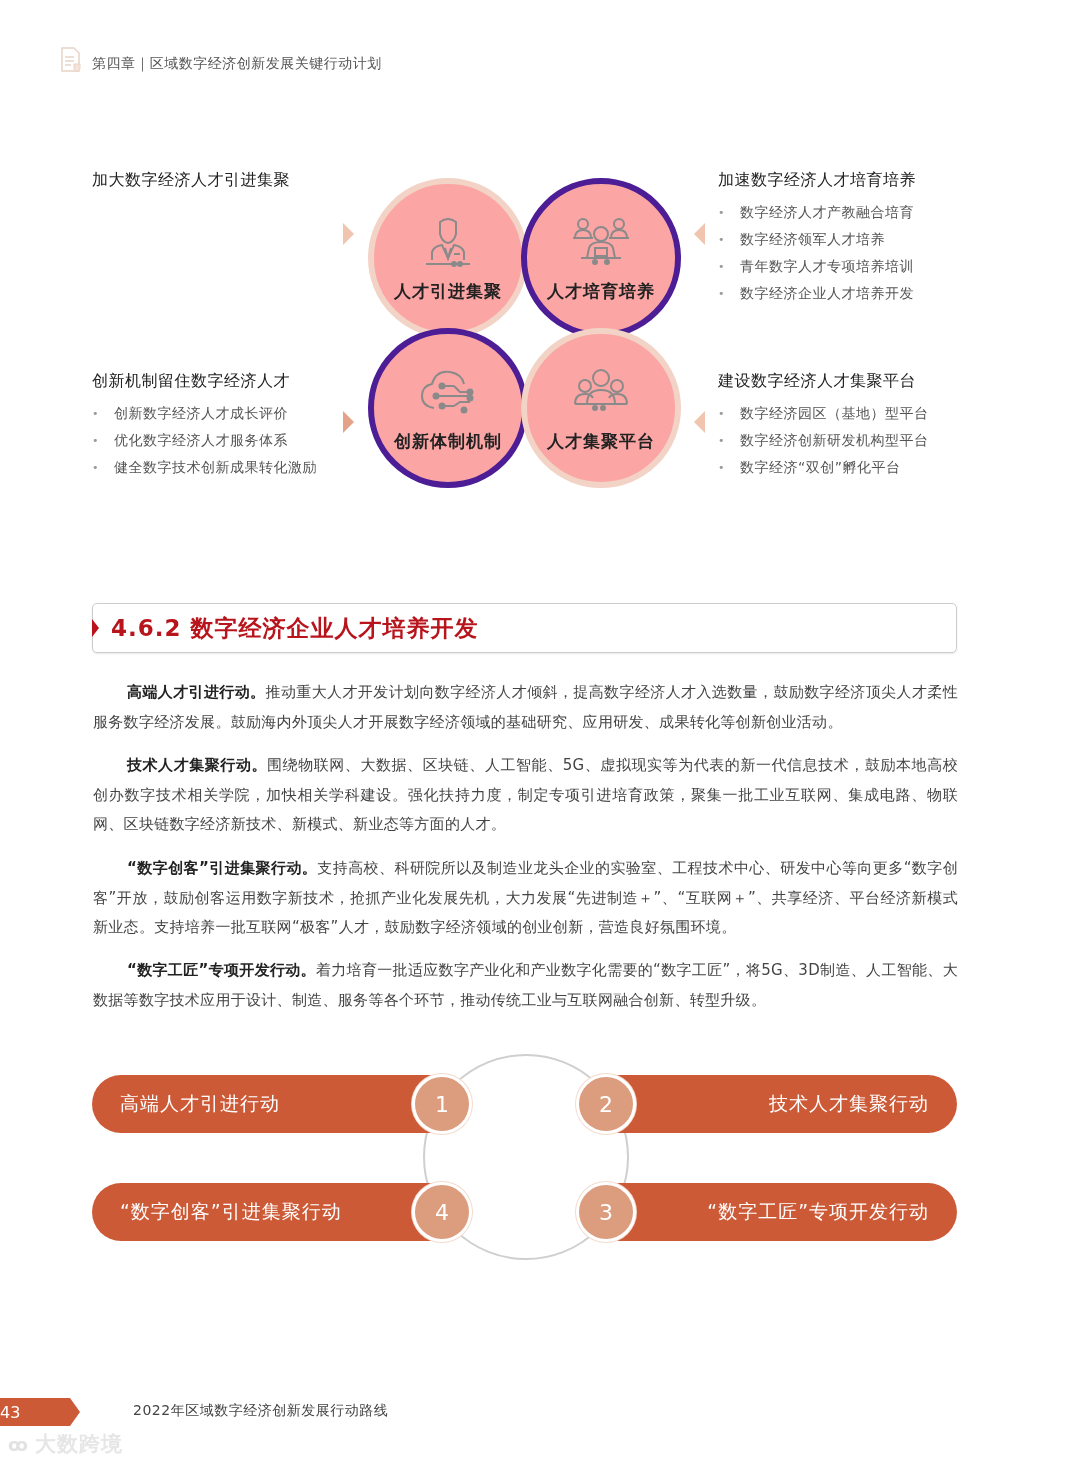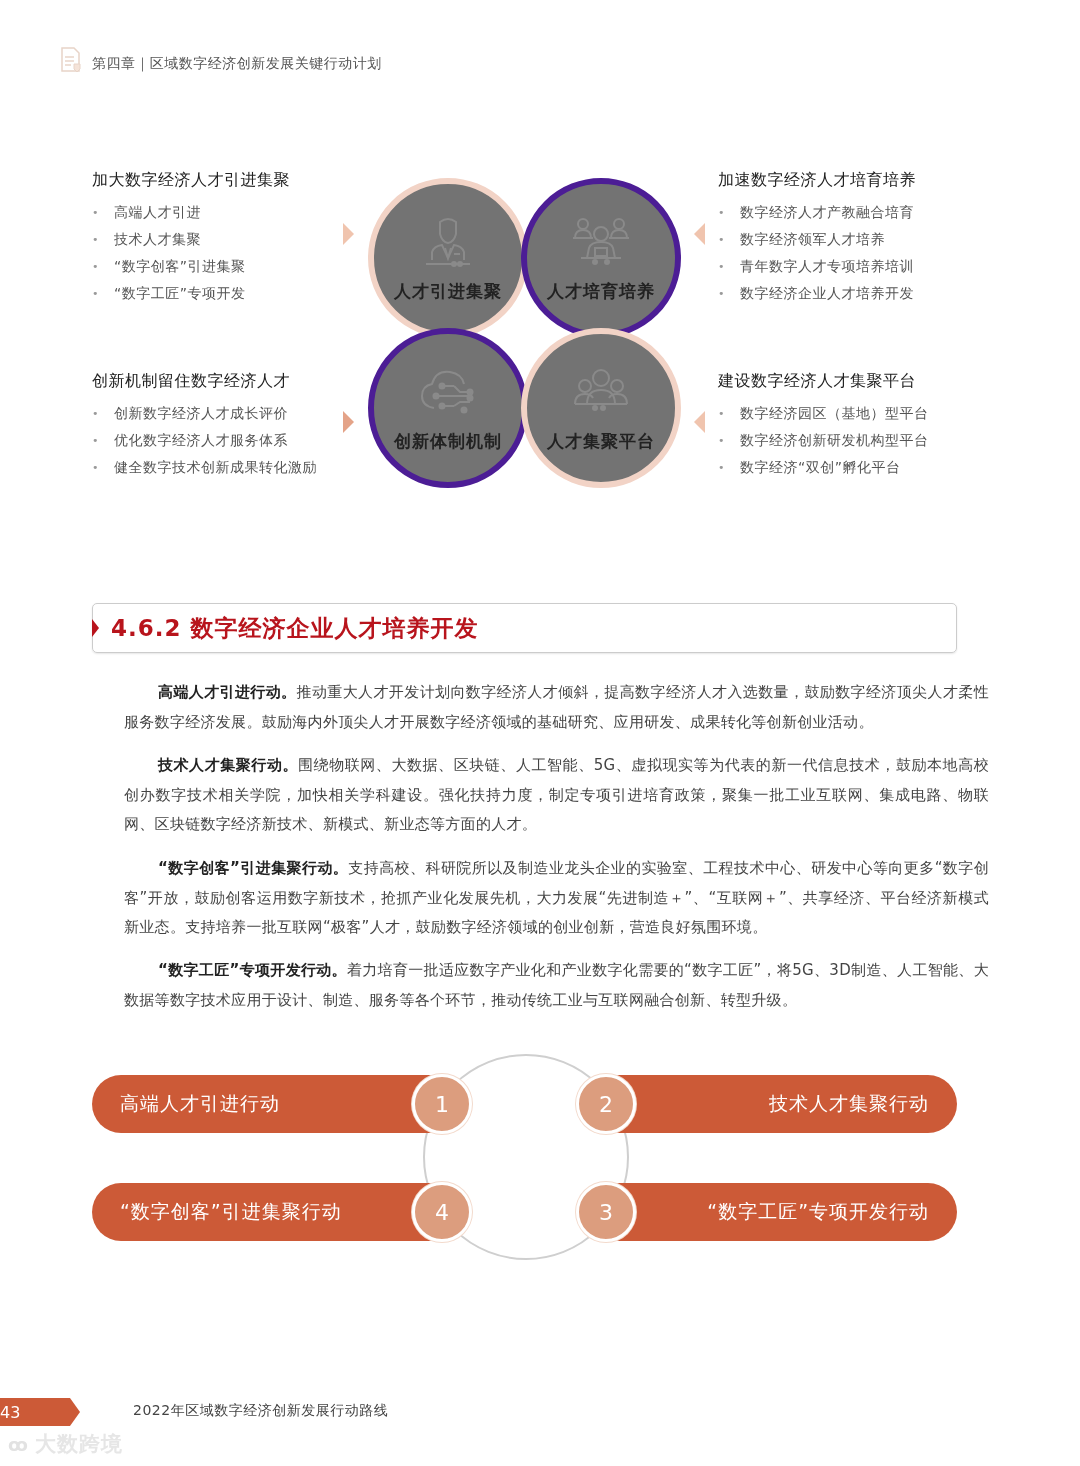--- a/index.html
+++ b/index.html
@@ -14,31 +14,31 @@
   .block h3 { font-size: 16px; font-weight: normal; color: #222; margin-bottom: 8px; letter-spacing: 0.5px; }
   .block ul { list-style: none; }
   .block li { font-size: 14px; color: #555; height: 27px; line-height: 27px; position: relative; padding-left: 22px; letter-spacing: 0.5px; }
   .block li::before { content: "•"; position: absolute; left: 0; color: #999; font-size: 11px; }
 
   .arrow { position: absolute; width: 0; height: 0; border-top: 11px solid transparent; border-bottom: 11px solid transparent; }
   .arrow.right { border-left: 11px solid #f0c4ae; }
   .arrow.left { border-right: 11px solid #f0c4ae; }
   .arrow.right.dark { border-left-color: #e4a388; }
 
-  .circle { position: absolute; width: 160px; height: 160px; border-radius: 50%; background: #737373; display: flex; flex-direction: column; align-items: center; justify-content: center; }
+  .circle { position: absolute; width: 160px; height: 160px; border-radius: 50%; background: #fca5a5; display: flex; flex-direction: column; align-items: center; justify-content: center; }
   .circle.light { border: 6px solid #f2d3c6; }
   .circle.dark { border: 6px solid #4c1d95; }
   .circle .c-icon { width: 60px; height: 56px; margin-bottom: 10px; }
   .circle .c-label { font-size: 17px; color: #222; font-weight: bold; letter-spacing: 1px; }
 
   .section-heading { position: absolute; left: 92px; top: 603px; width: 865px; height: 50px; border: 1px solid #ccc; border-radius: 5px; box-shadow: 0 1px 2px rgba(0,0,0,0.1); display: flex; align-items: center; }
   .section-heading .marker { width: 0; height: 0; border-top: 9px solid transparent; border-bottom: 9px solid transparent; border-left: 7px solid #b8141c; margin-right: 12px; margin-left: -1px; }
   .section-heading .text { font-size: 23px; color: #b8141c; font-weight: bold; letter-spacing: 1px; }
 
-  .para { position: absolute; left: 93px; width: 865px; font-size: 15px; color: #444; line-height: 29.5px; text-indent: 34px; text-align: justify; letter-spacing: 0.3px; margin-left: 31px; }
+  .para { position: absolute; left: 93px; width: 865px; font-size: 15px; color: #444; line-height: 29.5px; text-indent: 34px; text-align: justify; letter-spacing: 0.3px; }
   .para b { color: #222; }
 
   .ring { position: absolute; left: 423px; top: 1054px; width: 206px; height: 206px; border-radius: 50%; border: 2px solid #cfcfcf; }
   .pill { position: absolute; height: 58px; background: #cc5a37; color: #fff; font-size: 19px; display: flex; align-items: center; letter-spacing: 1px; }
   .pill.left { border-radius: 29px 0 0 29px; padding-left: 28px; }
   .pill.right { border-radius: 0 29px 29px 0; justify-content: flex-end; padding-right: 28px; }
   .num { position: absolute; width: 60px; height: 60px; border-radius: 50%; background: #dc9d7e; border: 3px solid #fff; color: #fff; font-size: 22px; display: flex; align-items: center; justify-content: center; box-shadow: 0 0 0 1px #f3dacc; }
 
   .footer-tab { position: absolute; left: 0; top: 1398px; width: 80px; height: 28px; background: #cc5a37; clip-path: polygon(0 0, 70px 0, 80px 50%, 70px 100%, 0 100%); display: flex; align-items: center; justify-content: flex-start; padding-right: 14px; }
   .footer-tab span { color: #fff; font-size: 16px; }
@@ -55,26 +55,20 @@
     <line x1="5" y1="10" x2="14" y2="10" stroke="#e8d4c8" stroke-width="1.5"></line>
     <line x1="5" y1="14" x2="14" y2="14" stroke="#e8d4c8" stroke-width="1.5"></line>
     <line x1="5" y1="18" x2="11" y2="18" stroke="#e8d4c8" stroke-width="1.5"></line>
     <path d="M14 17 L20 17 L20 22 L17 25 L14 22 Z" fill="#f5e3d8" stroke="#e8d4c8"></path>
   </svg>
   <span class="title">第四章｜区域数字经济创新发展关键行动计划</span>
 </div>
 
 <div class="block" style="left:92px; top:170px;">
   <h3>加大数字经济人才引进集聚</h3>
-  <ul>
-    <li>高端人才引进</li>
-    <li>技术人才集聚</li>
-    <li>“数字创客”引进集聚</li>
-    <li>“数字工匠”专项开发</li>
-  </ul>
 </div>
 
 <div class="block" style="left:718px; top:170px;">
   <h3>加速数字经济人才培育培养</h3>
   <ul>
     <li>数字经济人才产教融合培育</li>
     <li>数字经济领军人才培养</li>
     <li>青年数字人才专项培养培训</li>
     <li>数字经济企业人才培养开发</li>
   </ul>

